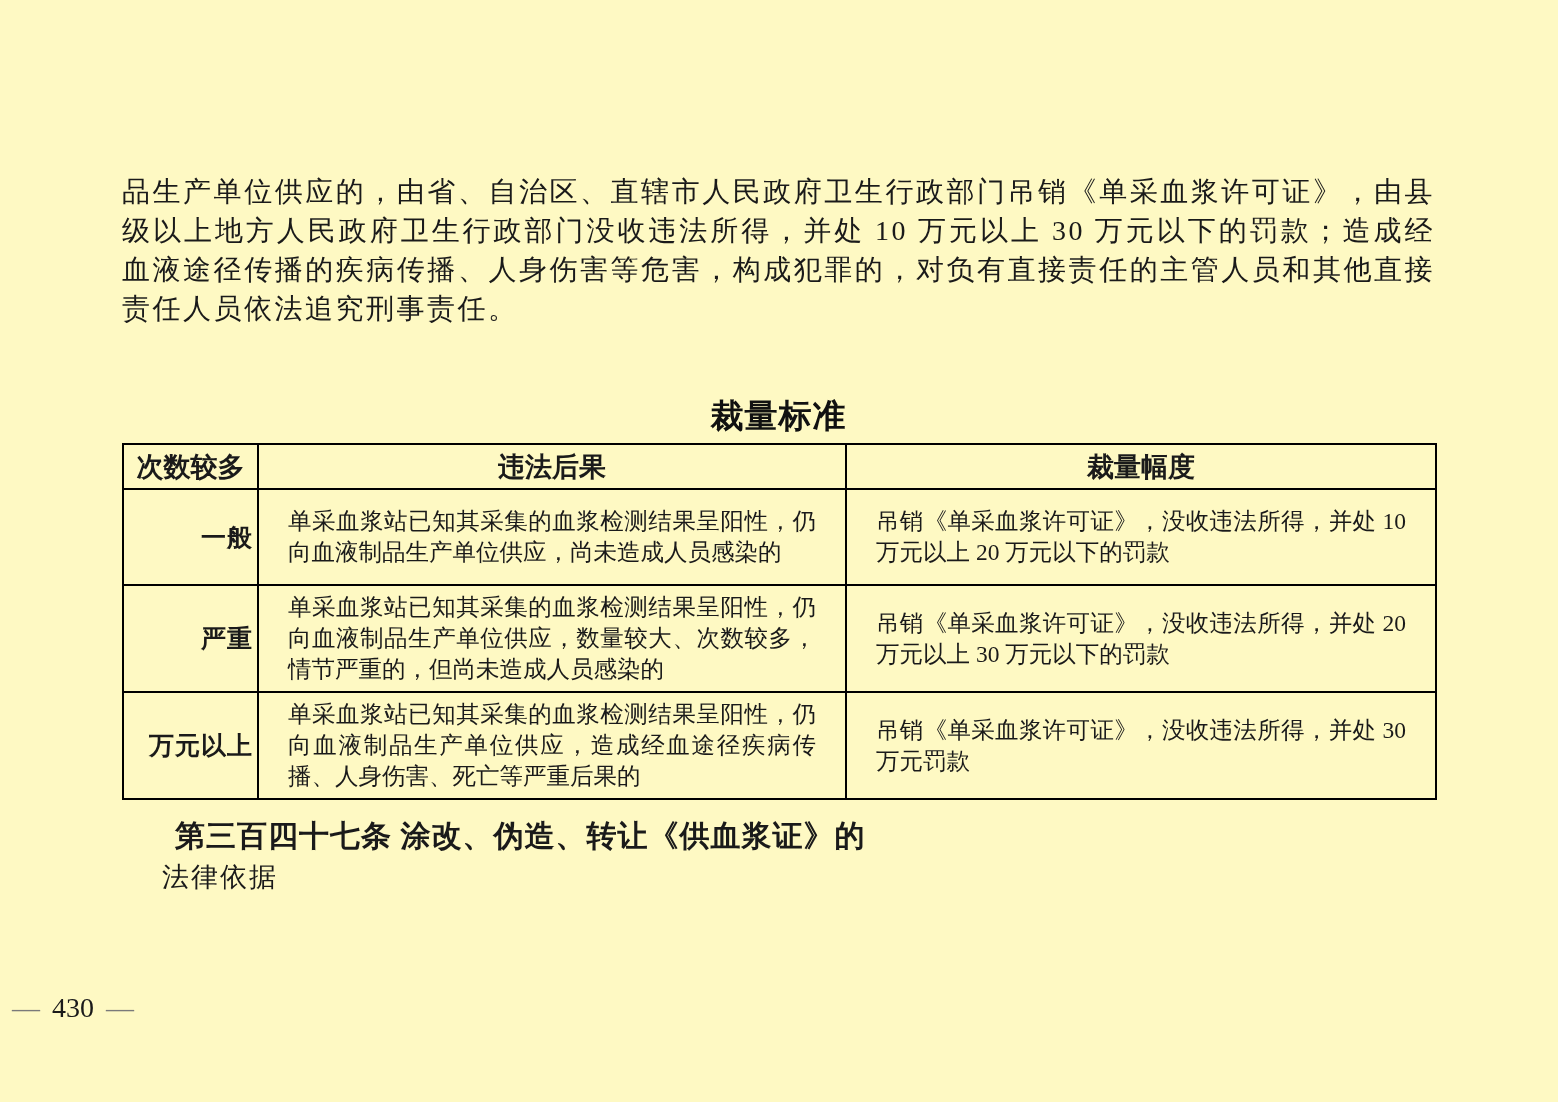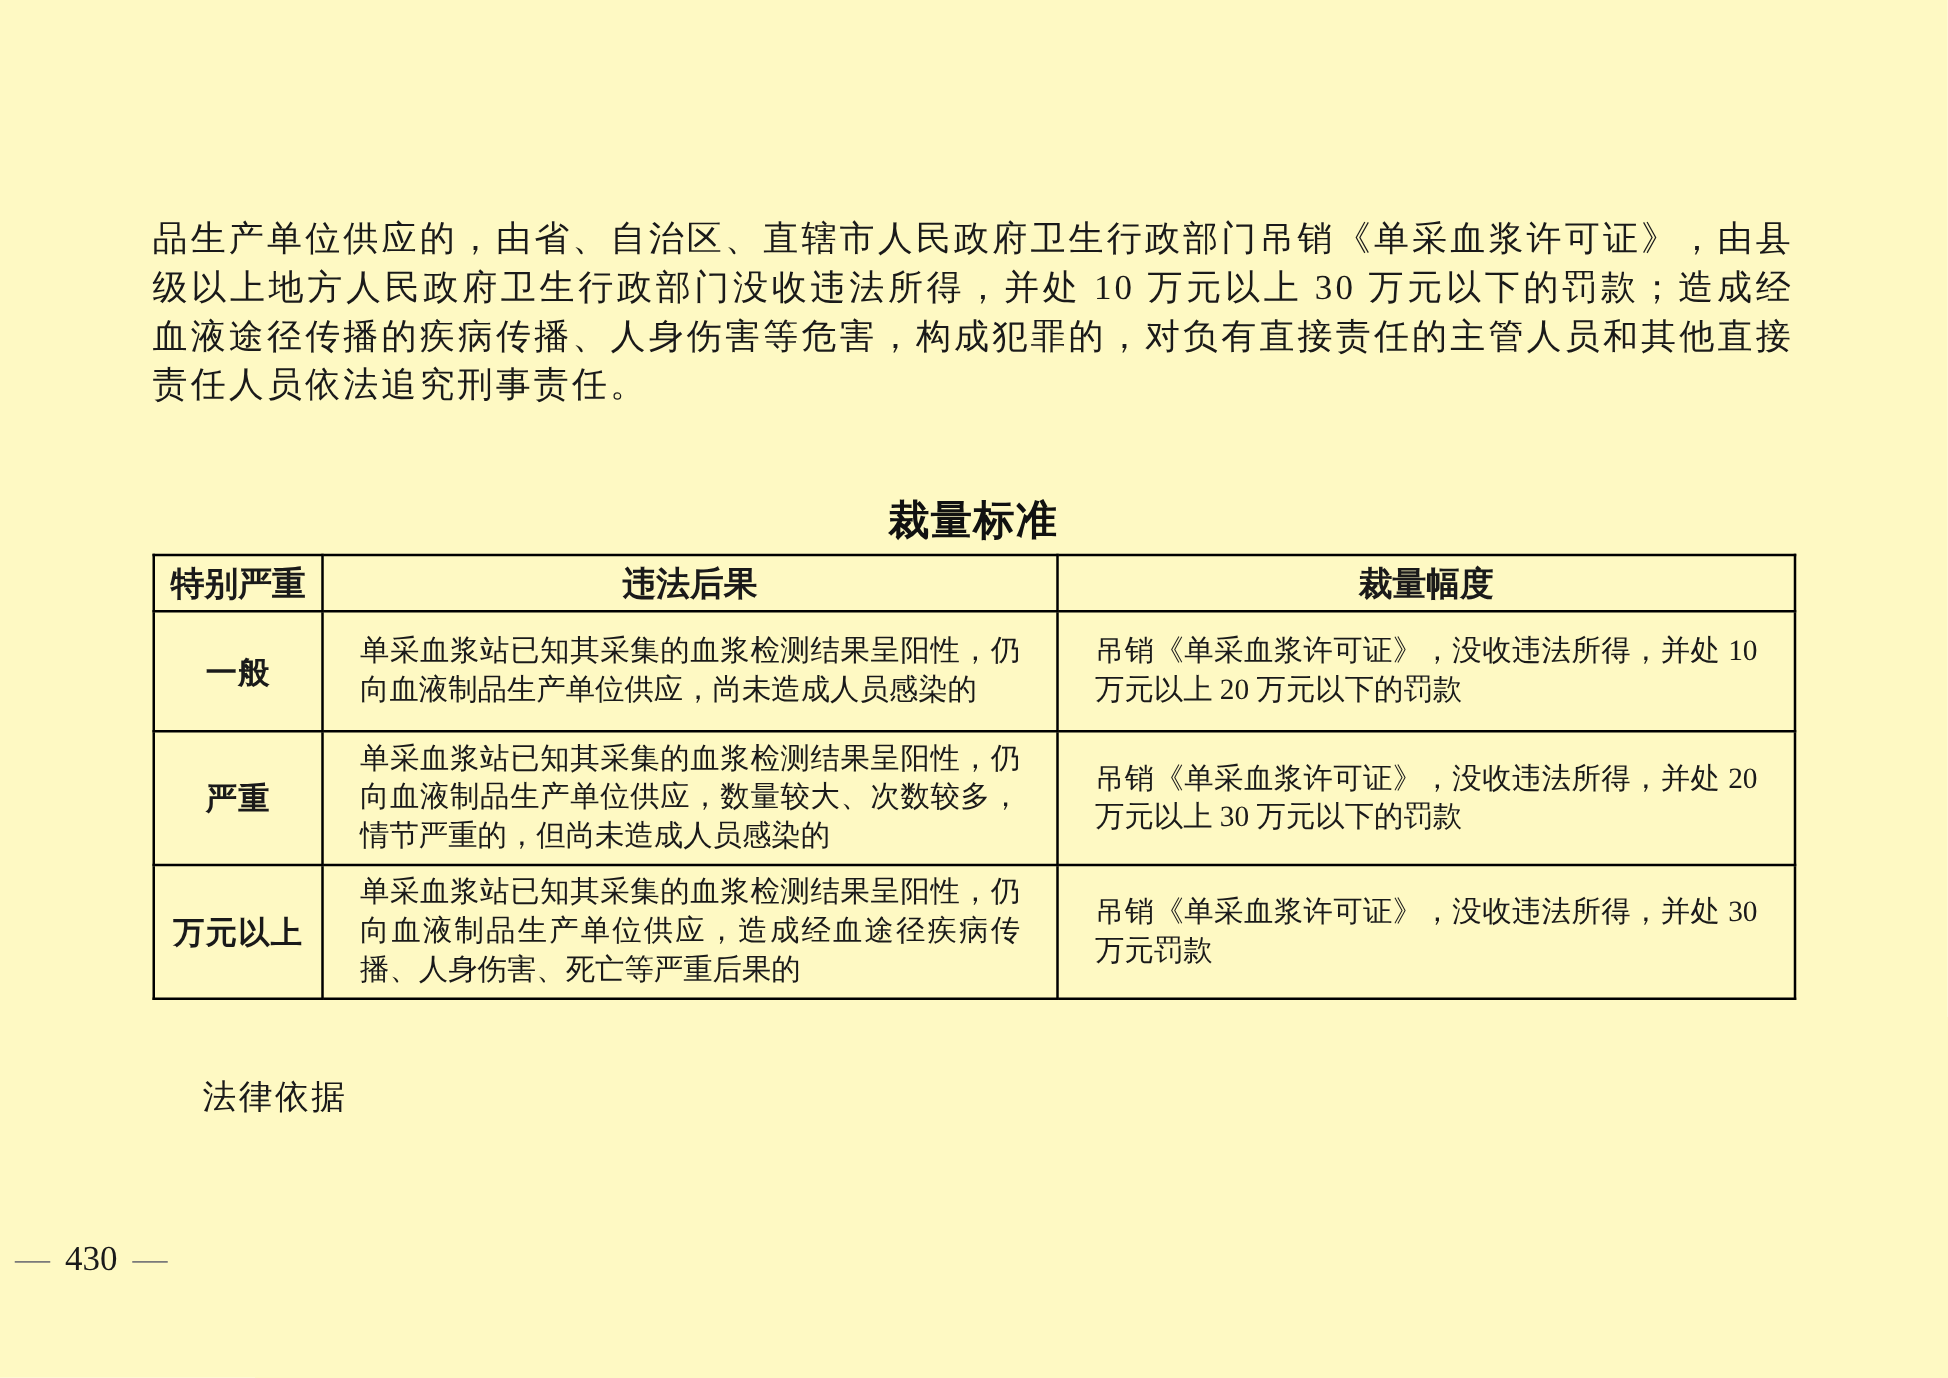--- a/index.html
+++ b/index.html
@@ -56,21 +56,21 @@
   }
   table.discretion th {
     height: 45px;
     font-family: "Liberation Sans", sans-serif;
     font-weight: bold;
     font-size: 27px;
     text-align: center;
     padding: 2px 4px;
   }
   td.degree {
-    text-align: center;
+    text-align: right;
     font-weight: bold;
     font-size: 25px;
     letter-spacing: 1px;
     padding: 4px;
   }
   td.text {
     font-size: 23.5px;
     line-height: 31px;
     text-align: justify;
     padding: 6px 29px;
@@ -126,21 +126,21 @@
   <h3 class="table-title">裁量标准</h3>
 
   <table class="discretion">
     <colgroup>
       <col style="width:135px">
       <col style="width:588px">
       <col style="width:590px">
     </colgroup>
     <thead>
       <tr>
-        <th>特别严重</th>
+        <th>次数较多</th>
         <th>违法后果</th>
         <th>裁量幅度</th>
       </tr>
     </thead>
     <tbody>
       <tr class="r1">
         <td class="degree">一般</td>
         <td class="text">单采血浆站已知其采集的血浆检测结果呈阳性，仍向血液制品生产单位供应，尚未造成人员感染的</td>
         <td class="text">吊销《单采血浆许可证》，没收违法所得，并处 10 万元以上 20 万元以下的罚款</td>
       </tr>
@@ -150,20 +150,21 @@
         <td class="text">吊销《单采血浆许可证》，没收违法所得，并处 20 万元以上 30 万元以下的罚款</td>
       </tr>
       <tr class="r3">
         <td class="degree">万元以上</td>
         <td class="text">单采血浆站已知其采集的血浆检测结果呈阳性，仍向血液制品生产单位供应，造成经血途径疾病传播、人身伤害、死亡等严重后果的</td>
         <td class="text">吊销《单采血浆许可证》，没收违法所得，并处 30 万元罚款</td>
       </tr>
     </tbody>
   </table>
 
+  <h2 class="article-heading">第三百四十七条 涂改、伪造、转让《供血浆证》的</h2>
 
   <div class="article-sub">法律依据</div>
 
   <div class="pageno">
     <span class="dash">—</span><span>430</span><span class="dash">—</span>
   </div>
 
 </div>
 
 </body></html>

